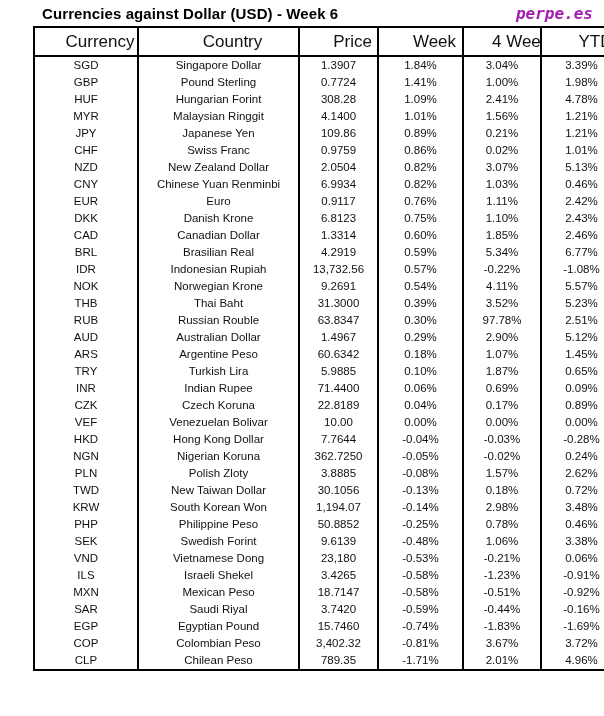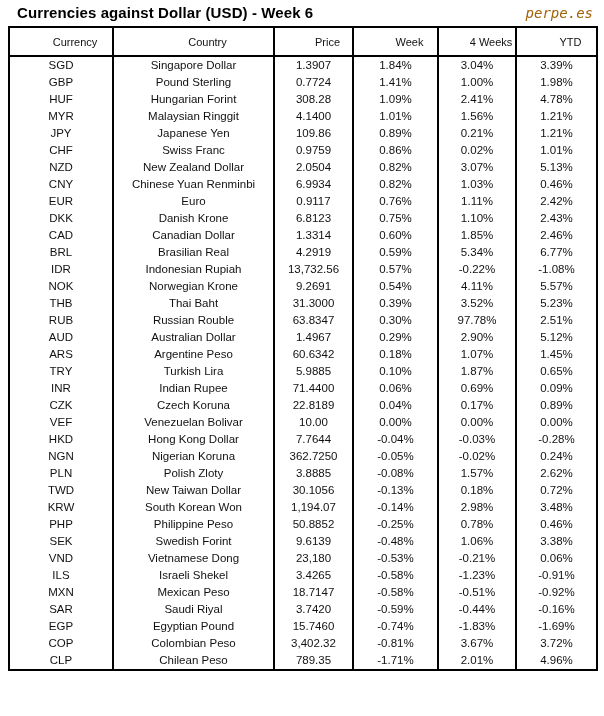--- a/index.html
+++ b/index.html
@@ -9,59 +9,60 @@
   }
   body {
     width: 604px;
     height: 716px;
     font-family: "Liberation Sans", sans-serif;
     color: #000;
     overflow: hidden;
   }
   .page {
     padding: 4px 8px 0 8px;
+    margin-left: 25px;
   }
   .header-bar {
     display: flex;
     justify-content: space-between;
     align-items: baseline;
     padding: 0 3px 0 9px;
     height: 22px;
   }
   .title {
     font-size: 15px;
     font-weight: bold;
     letter-spacing: 0.1px;
     white-space: nowrap;
   }
   .brand {
     font-family: "DejaVu Sans Mono", monospace;
     font-style: italic;
-    font-weight: normal;
-    font-size: 14px;
-    color: #a16207;
+    font-weight: bold;
+    font-size: 16px;
+    color: #a21caf;
     white-space: nowrap;
   }
   table.fx {
     border-collapse: collapse;
     table-layout: fixed;
     width: 588px;
     border: 2px solid var(--border);
   }
   table.fx th, table.fx td {
     border-left: 2px solid var(--border);
     border-right: 2px solid var(--border);
     text-align: center;
     padding: 0;
     overflow: hidden;
     white-space: nowrap;
   }
   table.fx thead th {
     height: 27px;
-    font-size: 11px;
+    font-size: 17px;
     font-weight: normal;
     border-bottom: 2px solid var(--border);
     color: #111;
     padding-left: 28px;
   }
   table.fx tbody td {
     height: 17px;
     font-size: 11.5px;
     line-height: 17px;
     color: #111;

